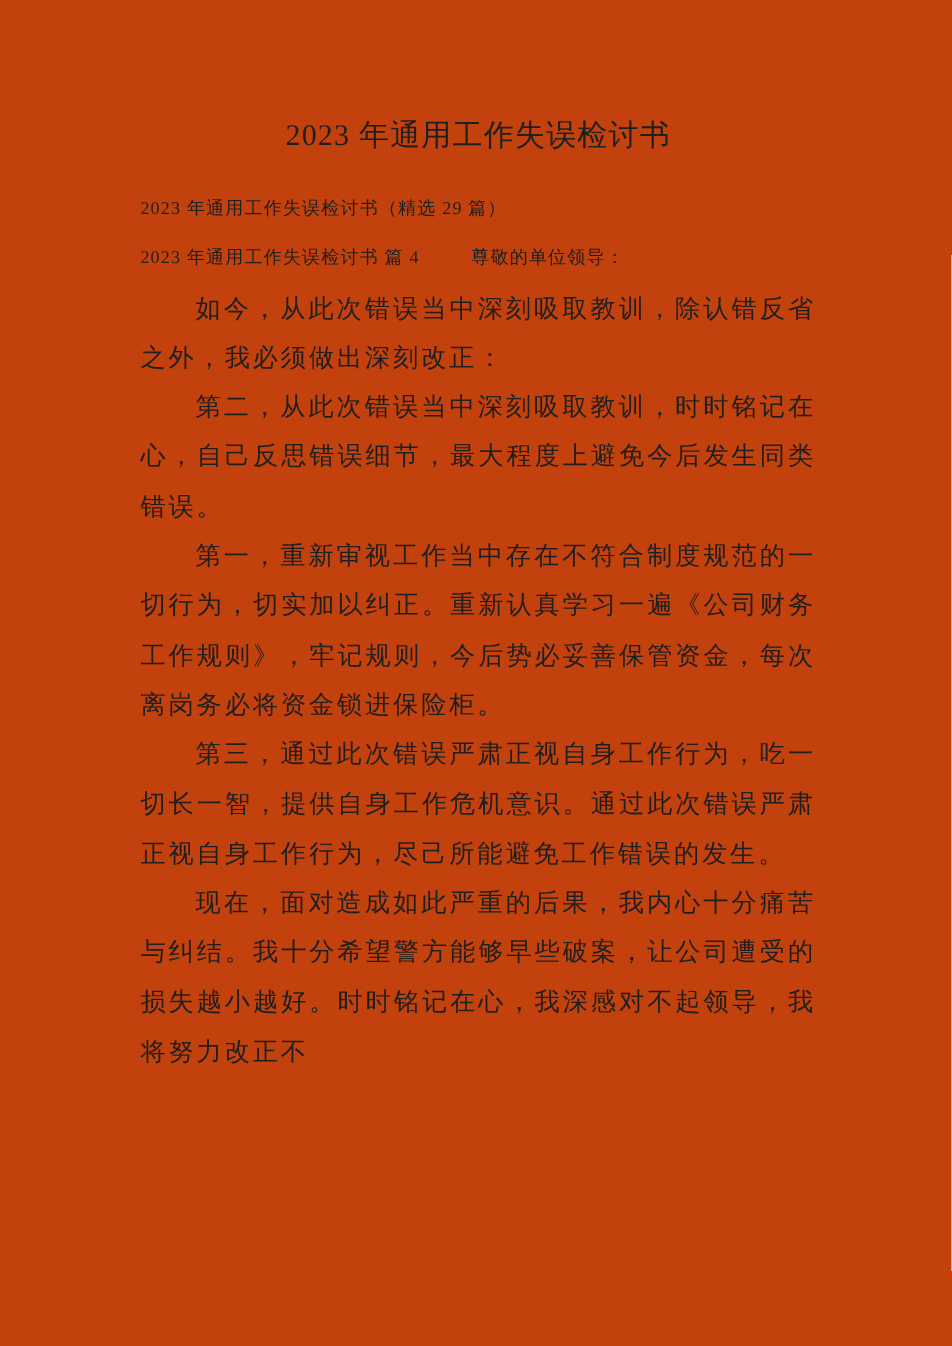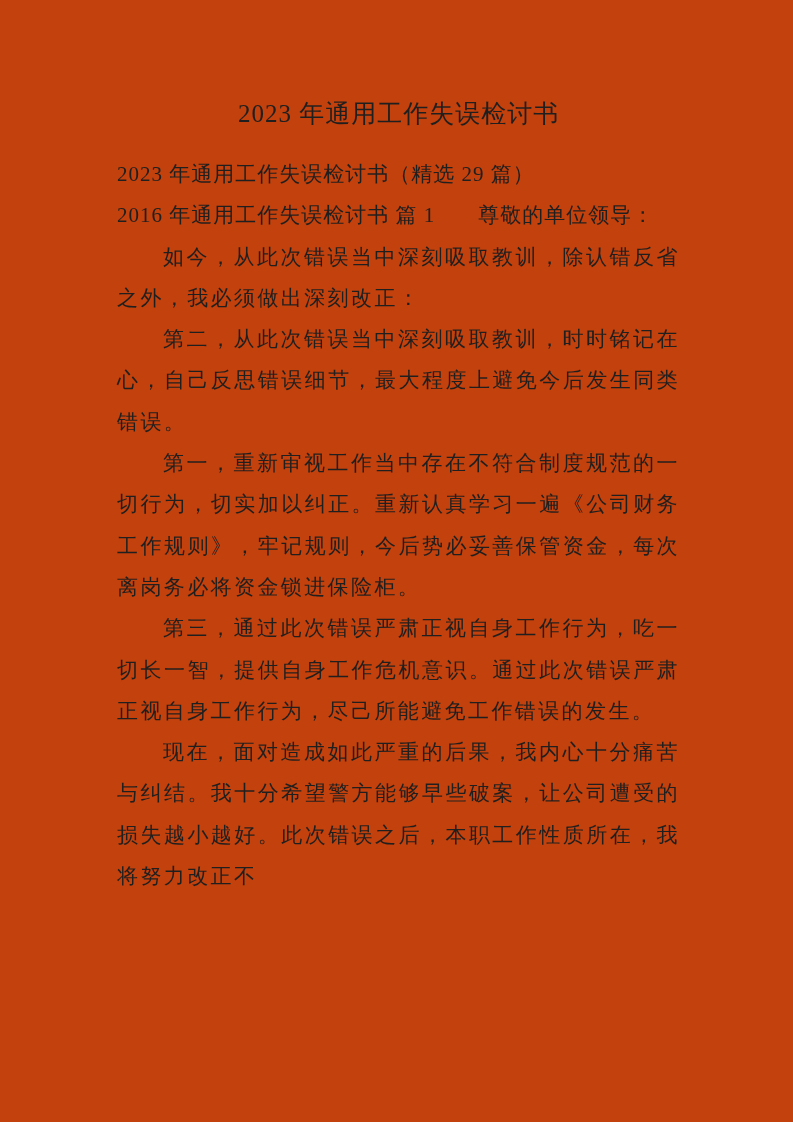--- a/index.html
+++ b/index.html
@@ -21,21 +21,21 @@
   }
   .title {
     font-size: 25px;
     font-weight: 400;
     text-align: center;
     line-height: 34px;
     letter-spacing: 1px;
     margin: 0 0 23px 0;
   }
   .meta-line {
-    font-size: 21px;
+    font-size: 15px;
     line-height: 41.3px;
     letter-spacing: 1px;
     margin: 0;
     white-space: nowrap;
   }
   .salutation {
     display: inline-block;
     margin-left: 43px;
   }
   .body-para {
@@ -50,21 +50,21 @@
 </style>
 </head>
 <body>
 
 <div class="page">
   <h1 class="title">2023 年通用工作失误检讨书</h1>
 
   <p class="meta-line">2023 年通用工作失误检讨书（精选 29 篇）</p>
 
   <p class="meta-line">
-    <span>2016 年通用工作失误检讨书 篇 1</span><span class="salutation">尊敬的单位领导：</span>
+    <span>2023 年通用工作失误检讨书 篇 4</span><span class="salutation">尊敬的单位领导：</span>
   </p>
 
   <p class="body-para">如今，从此次错误当中深刻吸取教训，除认错反省之外，我必须做出深刻改正：</p>
   <p class="body-para">第二，从此次错误当中深刻吸取教训，时时铭记在心，自己反思错误细节，最大程度上避免今后发生同类错误。</p>
   <p class="body-para">第一，重新审视工作当中存在不符合制度规范的一切行为，切实加以纠正。重新认真学习一遍《公司财务工作规则》，牢记规则，今后势必妥善保管资金，每次离岗务必将资金锁进保险柜。</p>
   <p class="body-para">第三，通过此次错误严肃正视自身工作行为，吃一切长一智，提供自身工作危机意识。通过此次错误严肃正视自身工作行为，尽己所能避免工作错误的发生。</p>
-  <p class="body-para">现在，面对造成如此严重的后果，我内心十分痛苦与纠结。我十分希望警方能够早些破案，让公司遭受的损失越小越好。此次错误之后，本职工作性质所在，我将努力改正不</p>
+  <p class="body-para">现在，面对造成如此严重的后果，我内心十分痛苦与纠结。我十分希望警方能够早些破案，让公司遭受的损失越小越好。时时铭记在心，我深感对不起领导，我将努力改正不</p>
 </div>
 
 </body></html>

